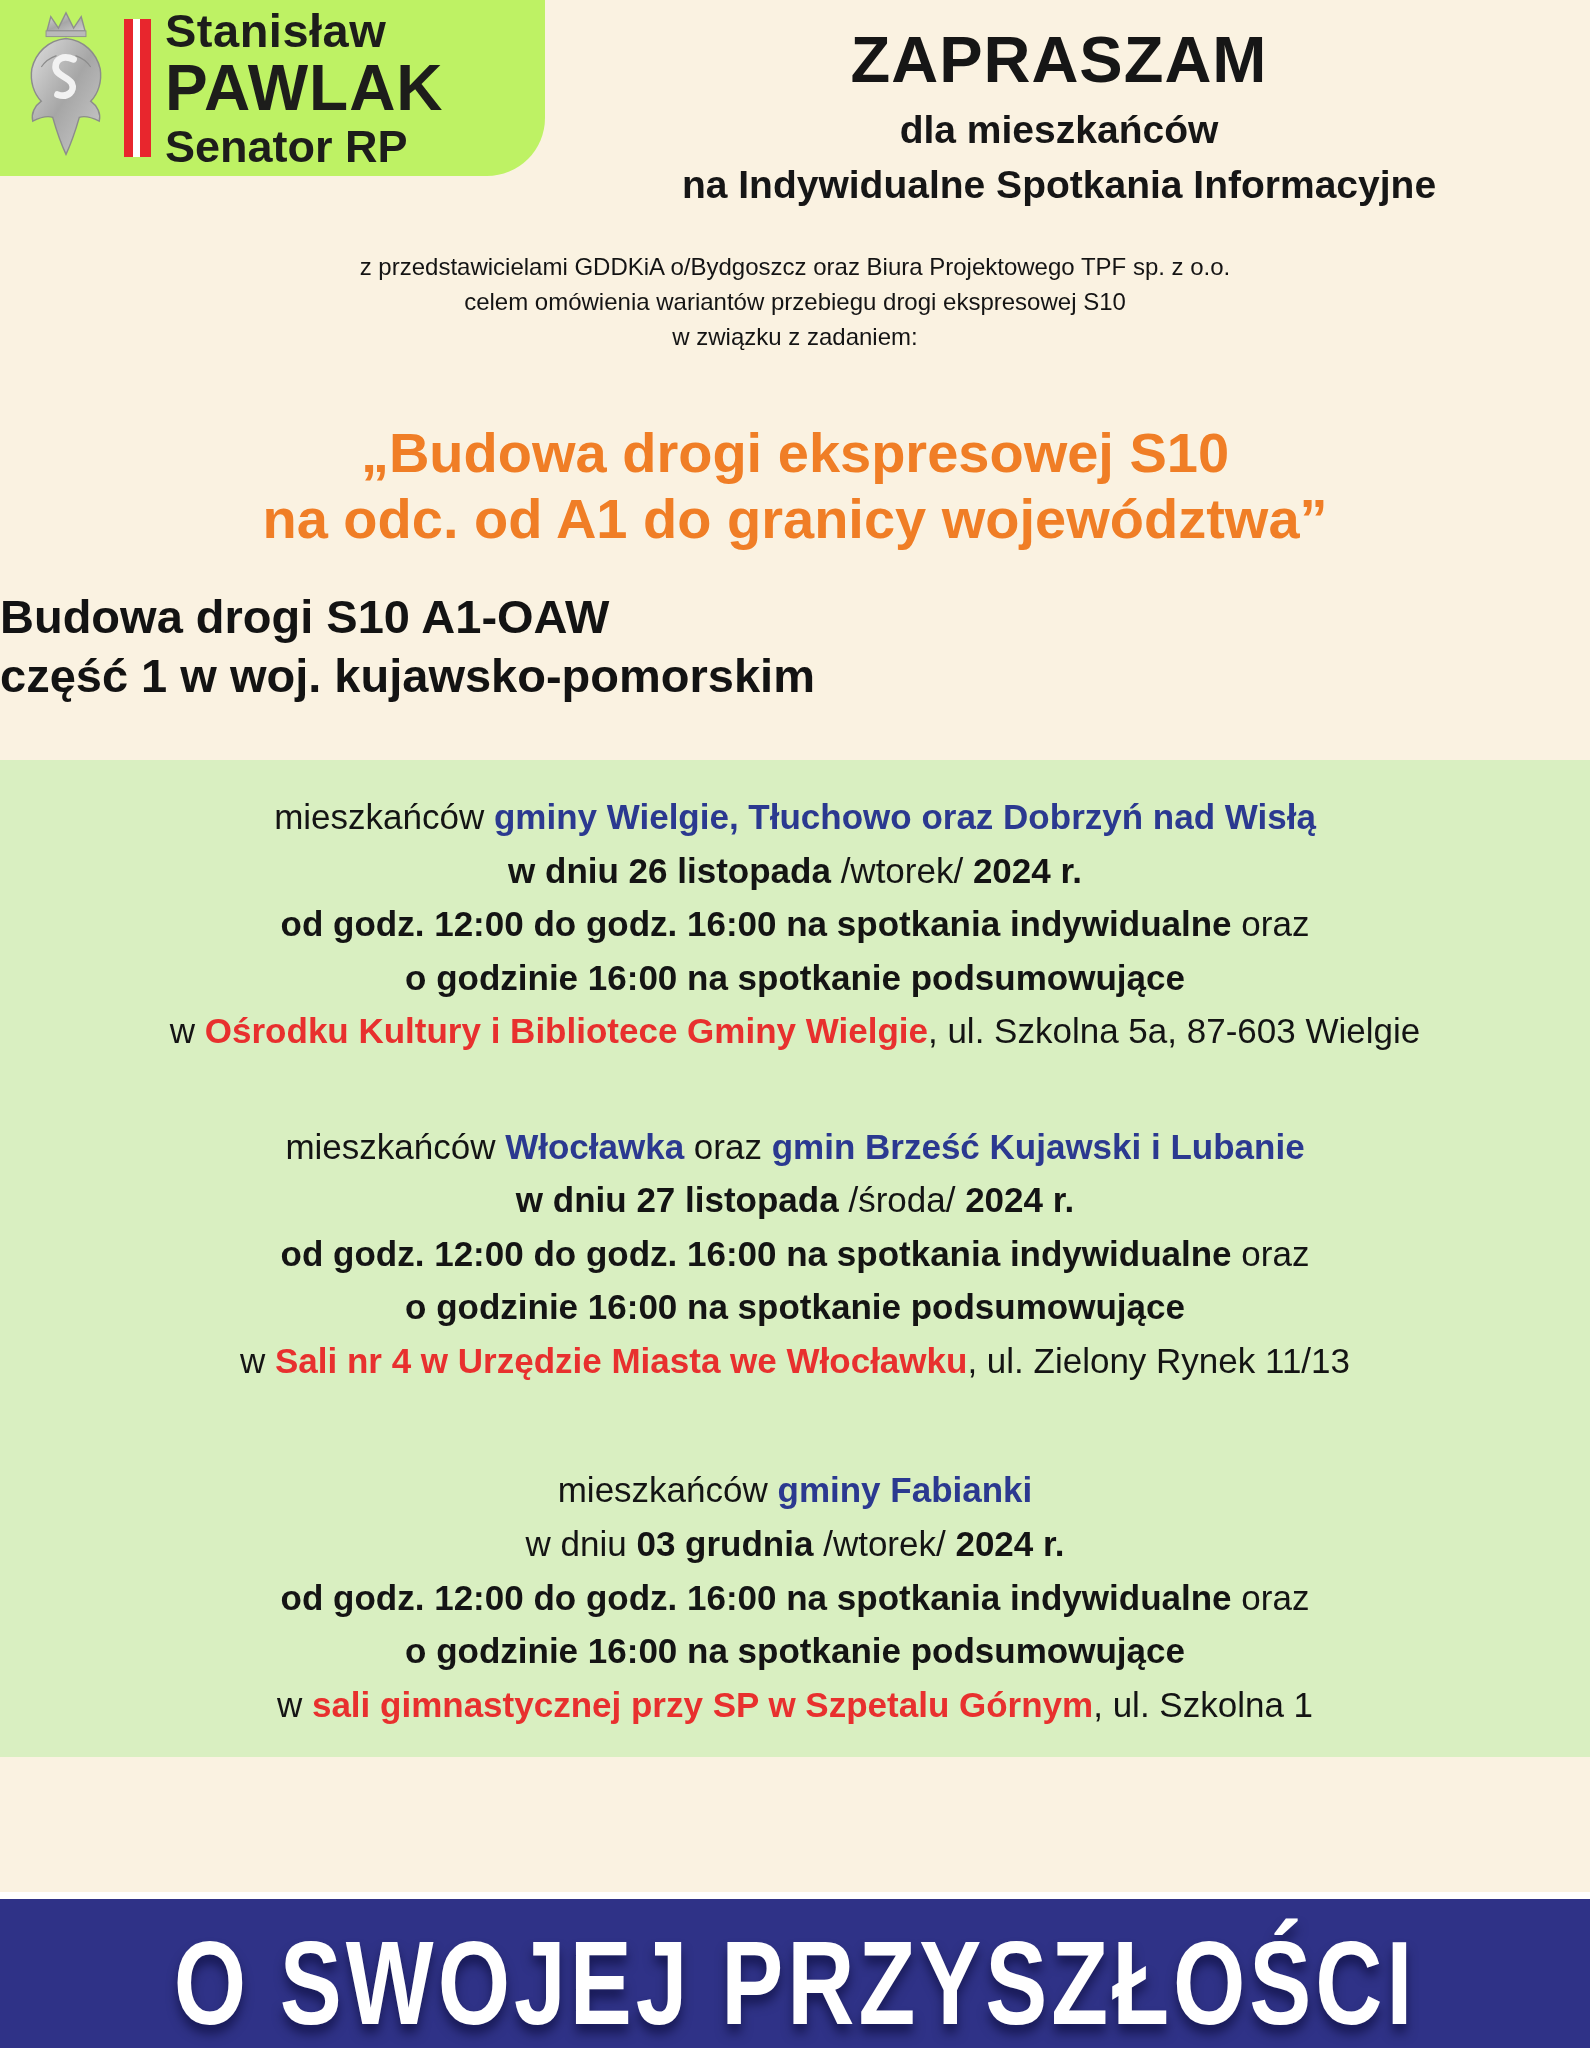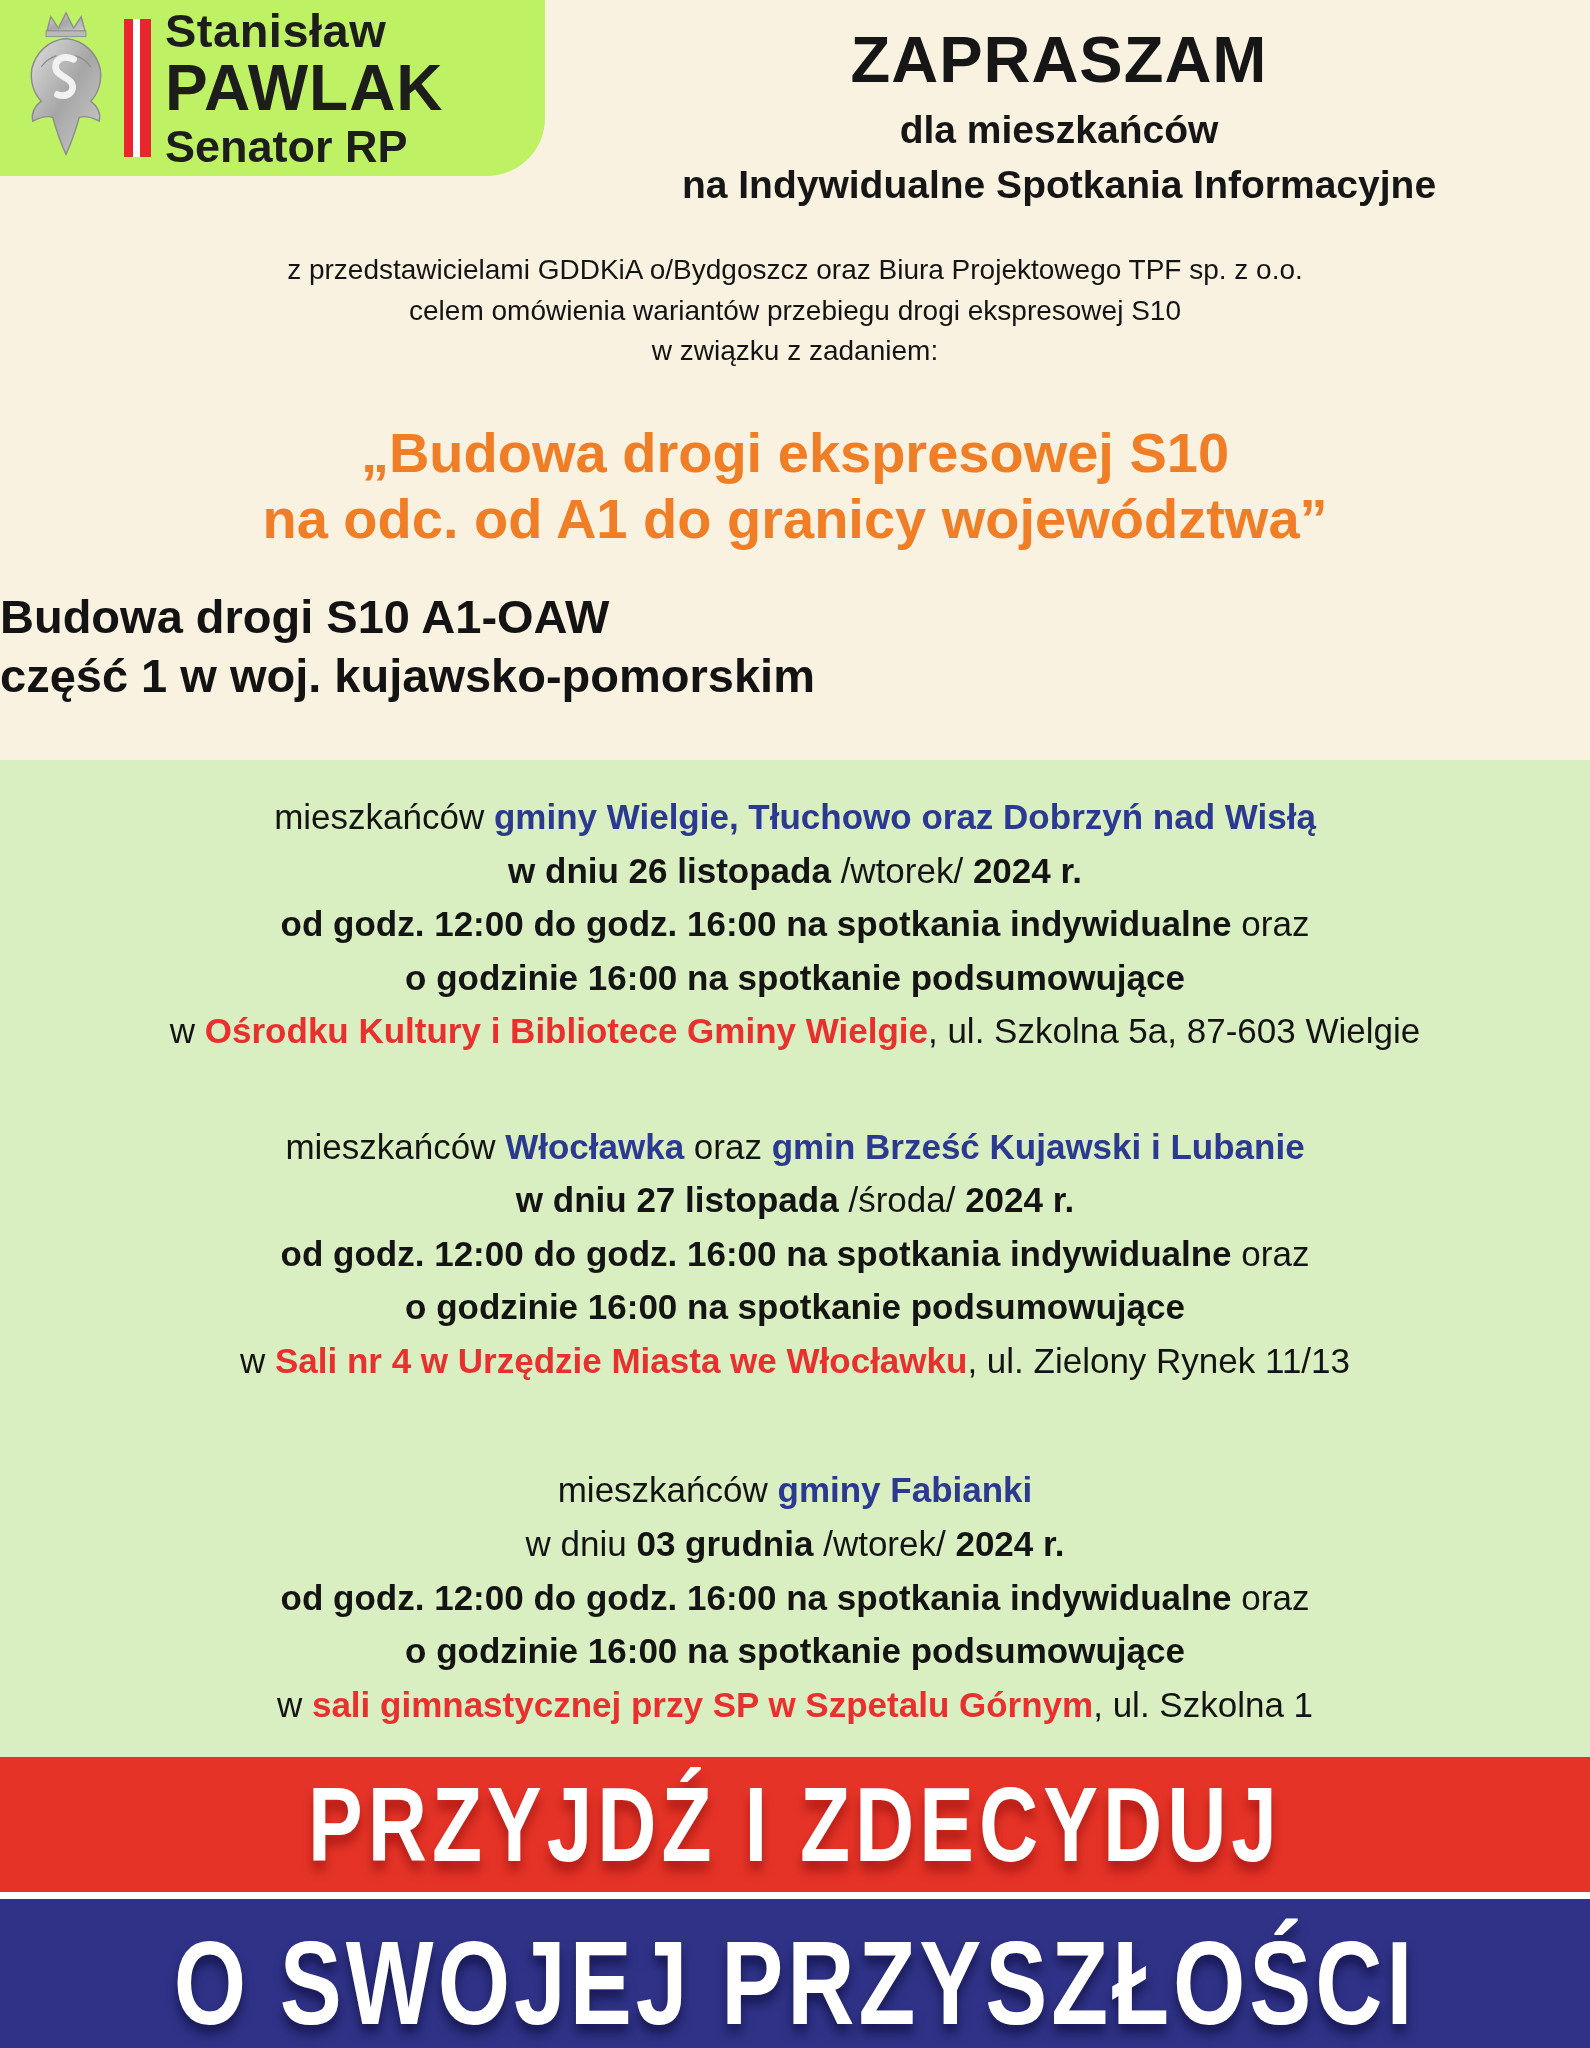--- a/index.html
+++ b/index.html
@@ -19,21 +19,21 @@
   .logo-name2{font-size:64px;font-weight:700;letter-spacing:1px;margin-top:2px;}
   .logo-name3{font-size:45px;font-weight:700;margin-top:4px;}
 
   
   .header-right{position:absolute;left:540px;right:12px;top:22px;text-align:center;color:#161616;}
   .h-title{font-size:65px;font-weight:700;letter-spacing:1px;}
   .h-sub{font-size:39px;font-weight:700;margin-top:11px;}
 
   
   .intro{position:absolute;top:250px;left:0;right:0;text-align:center;color:#141414;
-         font-size:28px;line-height:1.45;}
+         font-size:24px;line-height:1.45;}
 
   
   .quote{position:absolute;top:420px;left:0;right:0;text-align:center;color:#f07e26;
          font-weight:700;font-size:56px;line-height:1.17;}
 
   
   .subproject{position:absolute;top:588px;left:0;right:0;text-align:left;color:#131313;
               font-weight:700;font-size:47px;line-height:1.25;}
 
   
@@ -136,21 +136,18 @@
     <div class="block block-3">
       <div><span class="t">mieszkańców </span><span class="navy">gminy Fabianki</span><span class="t"></span><span class="navy"></span></div>
       <div><span class="t">w dniu </span><span class="b">03 grudnia </span><span class="t">/wtorek/ </span><span class="b">2024 r.</span></div>
       <div><span class="b">od godz. 12:00 do godz. 16:00 na spotkania indywidualne</span><span class="t"> oraz</span></div>
       <div class="b">o godzinie 16:00 na spotkanie podsumowujące</div>
       <div><span class="t">w </span><span class="red">sali gimnastycznej przy SP w Szpetalu Górnym</span><span class="t">, ul. Szkolna 1</span></div>
     </div>
 
   </div>
 
-  <div class="band-red">
-    <span class="band-text">PRZYJDŹ I ZDECYDUJ</span>
-  </div>
   <div class="band-sep"></div>
   <div class="band-navy">
     <span class="band-text">O SWOJEJ PRZYSZŁOŚCI</span>
   </div>
 
 </div>
 
 </body></html>

